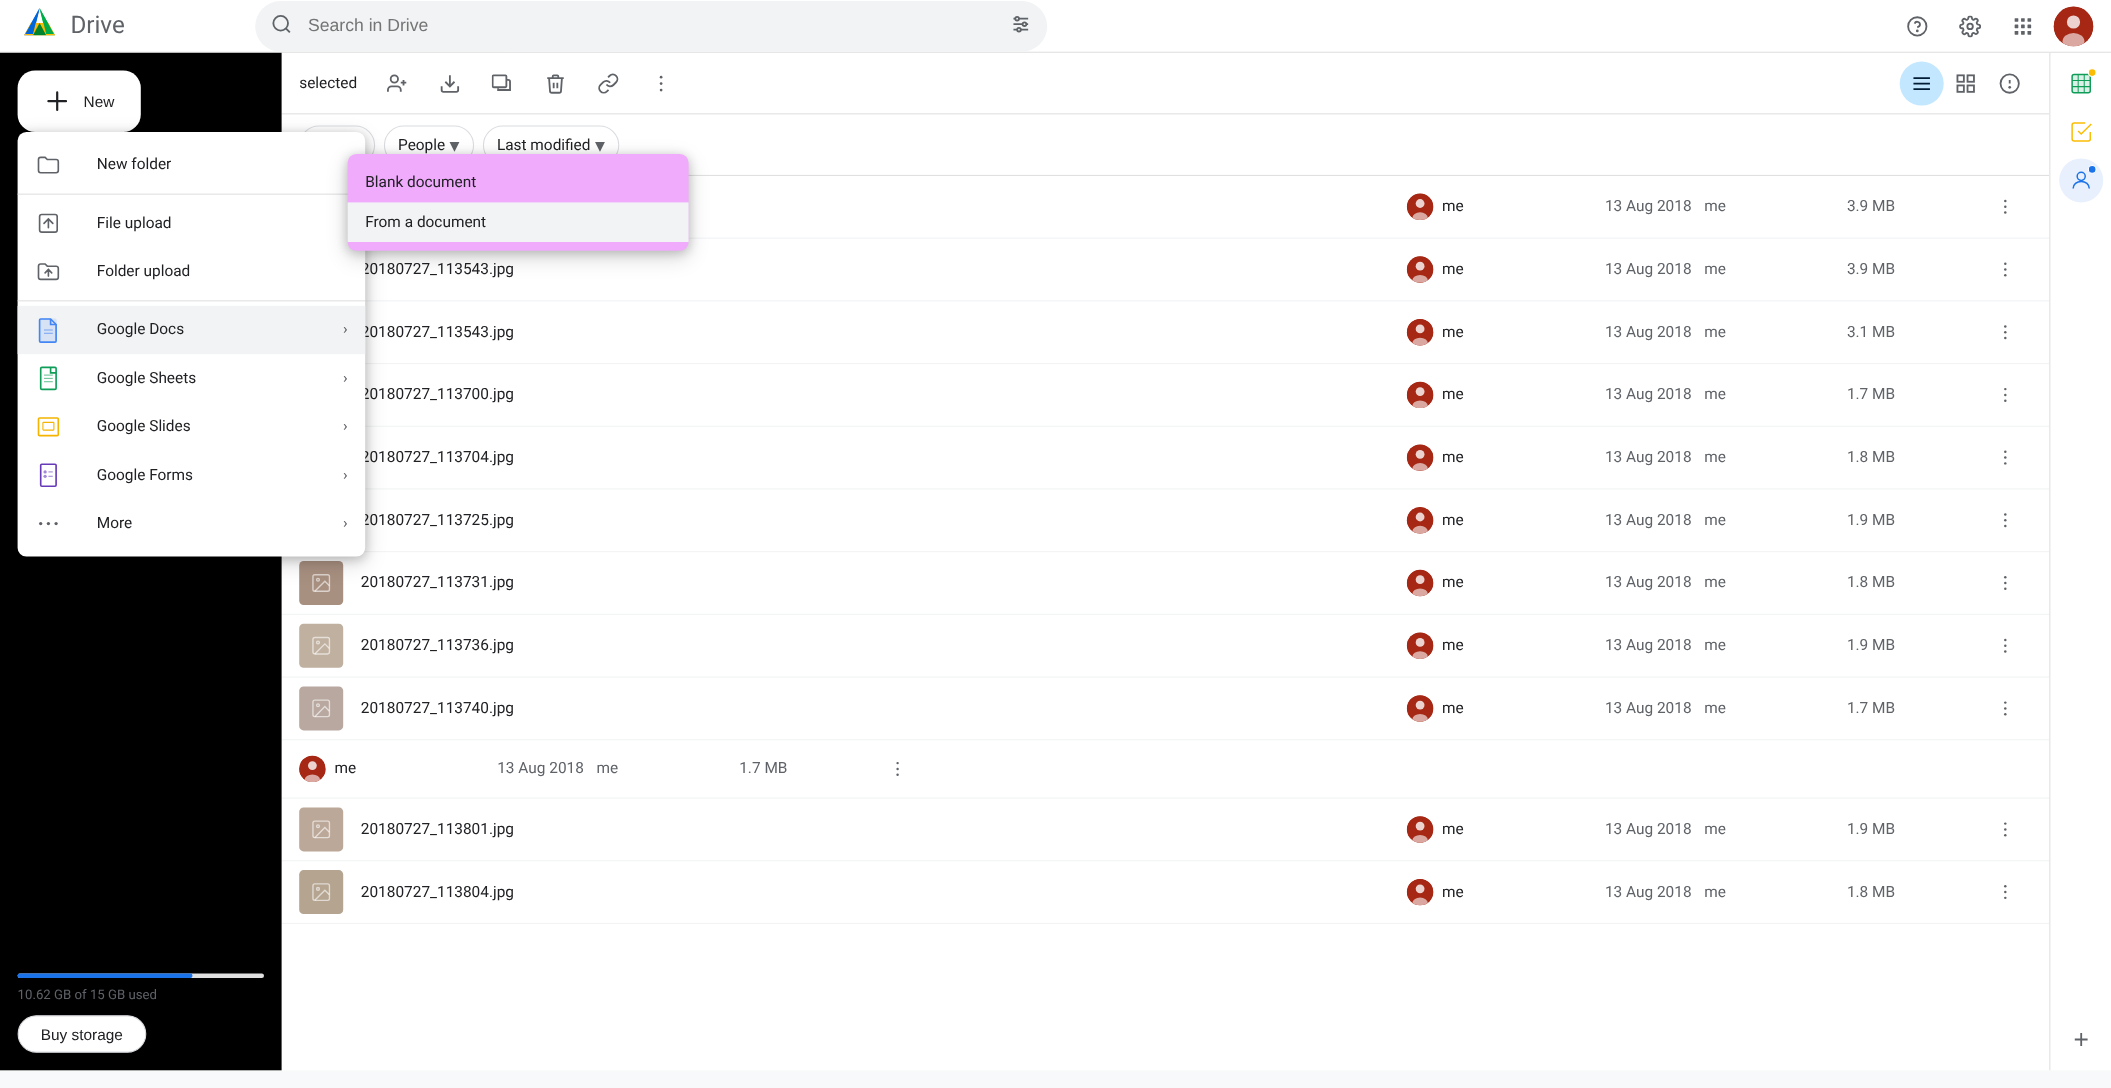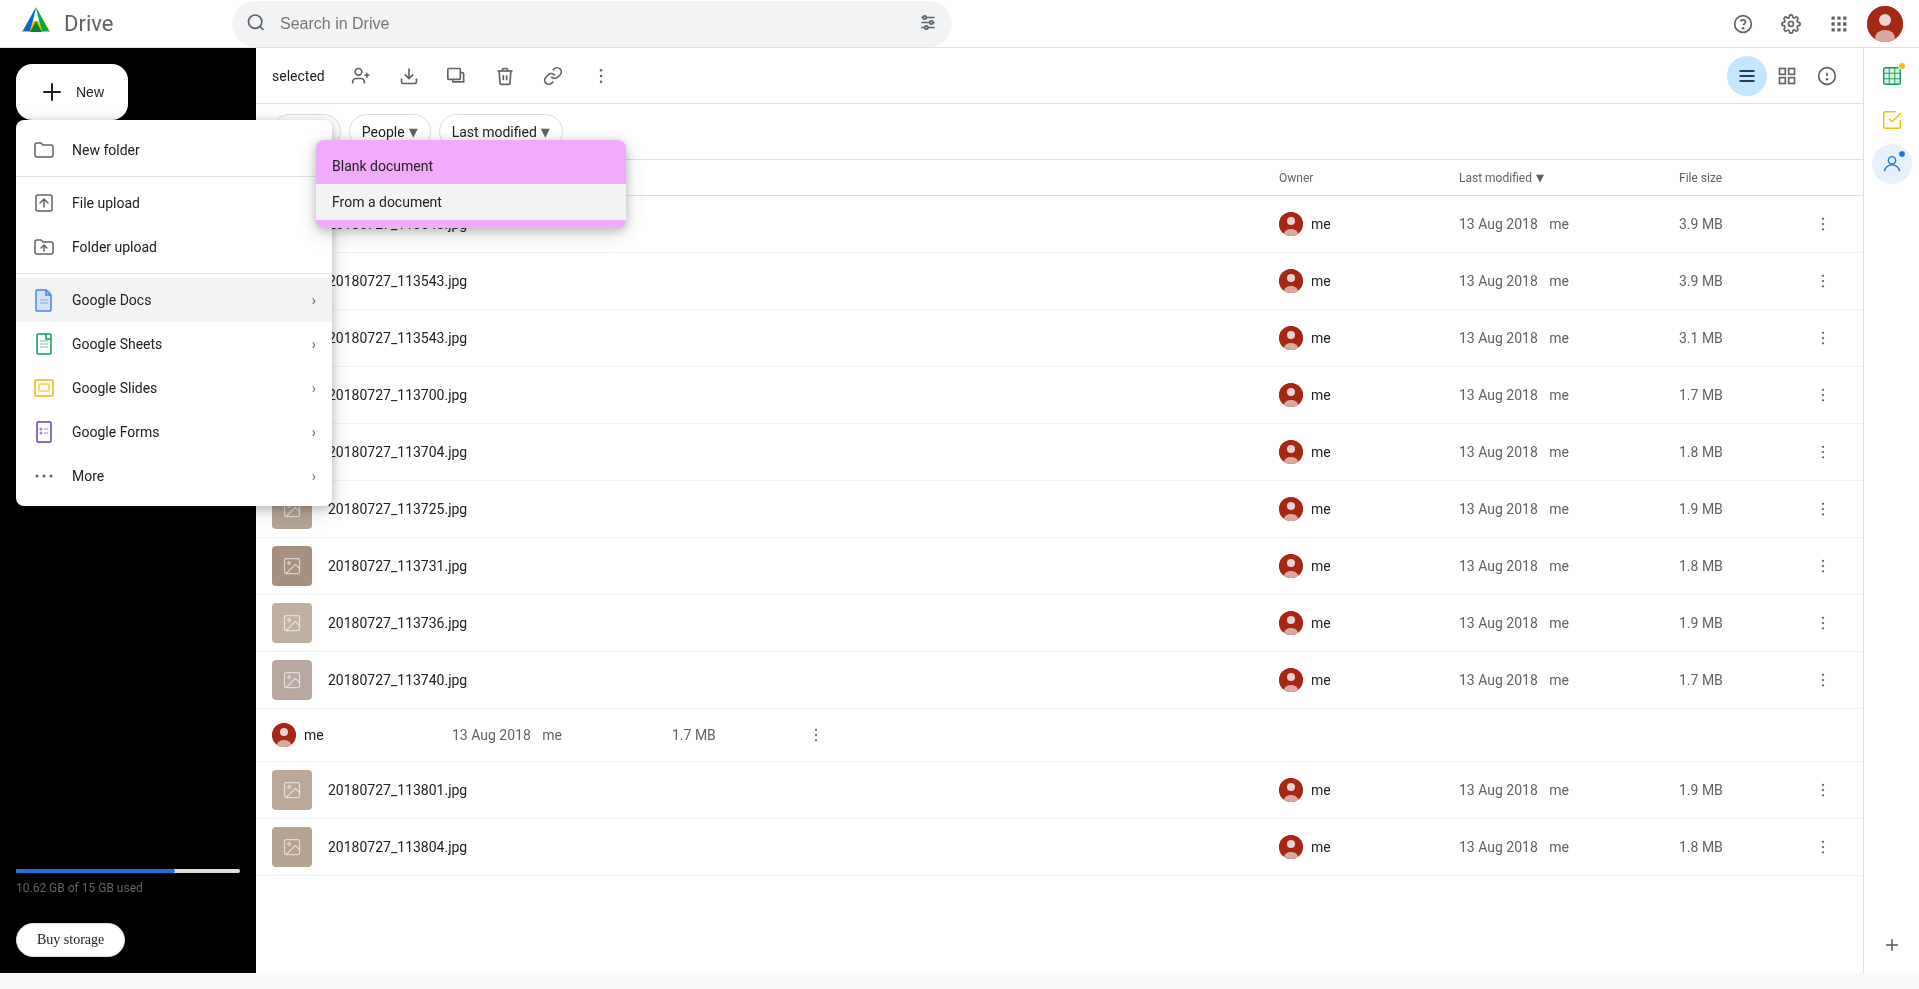--- a/index.html
+++ b/index.html
@@ -20,21 +20,21 @@
     
     .app-body { display: flex; height: calc(989px - 64px); }
 
     
     .sidebar { width: 256px; background: #000000; padding: 8px 0; flex-shrink: 0; position: relative; z-index: 20; }
     .new-btn { display: flex; align-items: center; gap: 12px; margin: 8px 16px; padding: 16px 24px; background: #fff; border-radius: 16px; box-shadow: 0 1px 3px rgba(0,0,0,0.2), 0 1px 2px rgba(0,0,0,0.14); cursor: pointer; font-size: 14px; color: #202124; font-weight: 500; border: none; }
     .sidebar-storage { padding: 16px; margin-top: auto; }
     .storage-bar-bg { height: 4px; background: #e0e0e0; border-radius: 2px; margin: 8px 0; }
     .storage-bar-fill { height: 4px; background: #1a73e8; border-radius: 2px; width: 70.8%; }
     .storage-text { font-size: 12px; color: #5f6368; }
-    .buy-storage-btn { margin-top: 28px; padding: 8px 20px; border-radius: 20px; border: 1px solid #dadce0; background: #fff; font-size: 14px; cursor: pointer; color: #202124; font-family: Liberation Serif, serif; }
+    .buy-storage-btn { margin-top: 12px; padding: 8px 20px; border-radius: 20px; border: 1px solid #dadce0; background: #fff; font-size: 14px; cursor: pointer; color: #202124; }
 
     
     .main { flex: 1; display: flex; flex-direction: column; overflow: hidden; background: #fff; }
     .toolbar { display: flex; align-items: center; height: 56px; padding: 0 16px; border-bottom: 1px solid #e0e0e0; gap: 8px; }
     .toolbar-btn { display: flex; align-items: center; justify-content: center; width: 40px; height: 40px; border-radius: 50%; border: none; background: transparent; cursor: pointer; color: #5f6368; }
     .selected-label { font-size: 14px; color: #202124; margin-right: 8px; }
     .toolbar-spacer { flex: 1; }
     .filter-chips { display: flex; align-items: center; height: 56px; padding: 0 16px; gap: 8px; border-bottom: 1px solid #e0e0e0; }
     .chip { display: flex; align-items: center; gap: 4px; padding: 6px 12px; border: 1px solid #dadce0; border-radius: 20px; font-size: 14px; cursor: pointer; background: #fff; color: #202124; }
     .chip-arrow { font-size: 18px; color: #5f6368; }
@@ -61,21 +61,21 @@
 
     
     .right-panel { width: 56px; background: #fff; border-left: 1px solid #e0e0e0; display: flex; flex-direction: column; align-items: center; padding: 8px 0; gap: 4px; flex-shrink: 0; }
     .right-panel-icon { width: 40px; height: 40px; border-radius: 50%; display: flex; align-items: center; justify-content: center; cursor: pointer; color: #5f6368; position: relative; }
     .right-panel-icon.active { background: #e8f0fe; color: #1a73e8; }
     .notification-dot { position: absolute; top: 6px; right: 6px; width: 8px; height: 8px; border-radius: 50%; background: #fbbc04; border: 1px solid #fff; }
     .notification-dot-blue { position: absolute; top: 6px; right: 6px; width: 8px; height: 8px; border-radius: 50%; background: #1a73e8; border: 1px solid #fff; }
 
     
     .new-dropdown { position: absolute; left: 16px; top: 72px; width: 316px; background: #fff; border-radius: 8px; box-shadow: 0 2px 10px rgba(0,0,0,0.2), 0 6px 20px rgba(0,0,0,0.15); z-index: 100; padding: 8px 0; }
-    .dropdown-item { display: flex; align-items: center; gap: 16px; padding: 10px 16px; cursor: pointer; font-size: 14px; color: #202124; position: relative; }
+    .dropdown-item { display: flex; align-items: center; gap: 32px; padding: 10px 16px; cursor: pointer; font-size: 14px; color: #202124; position: relative; }
     .dropdown-item.active { background: #f1f3f4; }
     .dropdown-item .arrow { margin-left: auto; color: #5f6368; }
     .dropdown-divider { height: 1px; background: #e0e0e0; margin: 4px 0; }
 
     
     .docs-submenu { position: absolute; left: 316px; top: 140px; width: 310px; background: #f0abfc; border-radius: 8px; box-shadow: 0 2px 10px rgba(0,0,0,0.2), 0 6px 20px rgba(0,0,0,0.15); z-index: 101; padding: 8px 0; }
     .submenu-item { display: flex; align-items: center; padding: 10px 16px; cursor: pointer; font-size: 14px; color: #202124; }
     .submenu-item.hovered { background: #f1f3f4; }
 
     
@@ -362,37 +362,20 @@
         <span class="chip-arrow">▾</span>
       </div>
       <div class="chip">
         <span>Last modified</span>
         <span class="chip-arrow">▾</span>
       </div>
     </div>
 
     <div class="file-table">
 
-      <div class="table-header">
-        <div class="col-name">
-          <span>Name</span>
-          <span class="sort-icon">↑</span>
-        </div>
-        <div class="col-owner">
-          <span>Owner</span>
-        </div>
-        <div class="col-modified">
-          <span>Last modified</span>
-          <span class="sort-icon">▾</span>
-        </div>
-        <div class="col-size">
-          <span>File size</span>
-        </div>
-        <div class="col-actions"></div>
-      </div>
 
       <div id="file-rows-container">
           <div class="file-row">
     <div class="col-name">
       <div class="file-thumb" style="background:#c5b4a0; display:flex; align-items:center; justify-content:center;">
         <svg width="20" height="20" viewBox="0 0 24 24" fill="none" stroke="rgba(255,255,255,0.6)" stroke-width="1.5">
                   <rect x="3" y="3" width="18" height="18" rx="2"></rect>
                   <circle cx="8.5" cy="8.5" r="1.5"></circle>
                   <polyline points="21,15 16,10 5,21"></polyline>
                 </svg>

